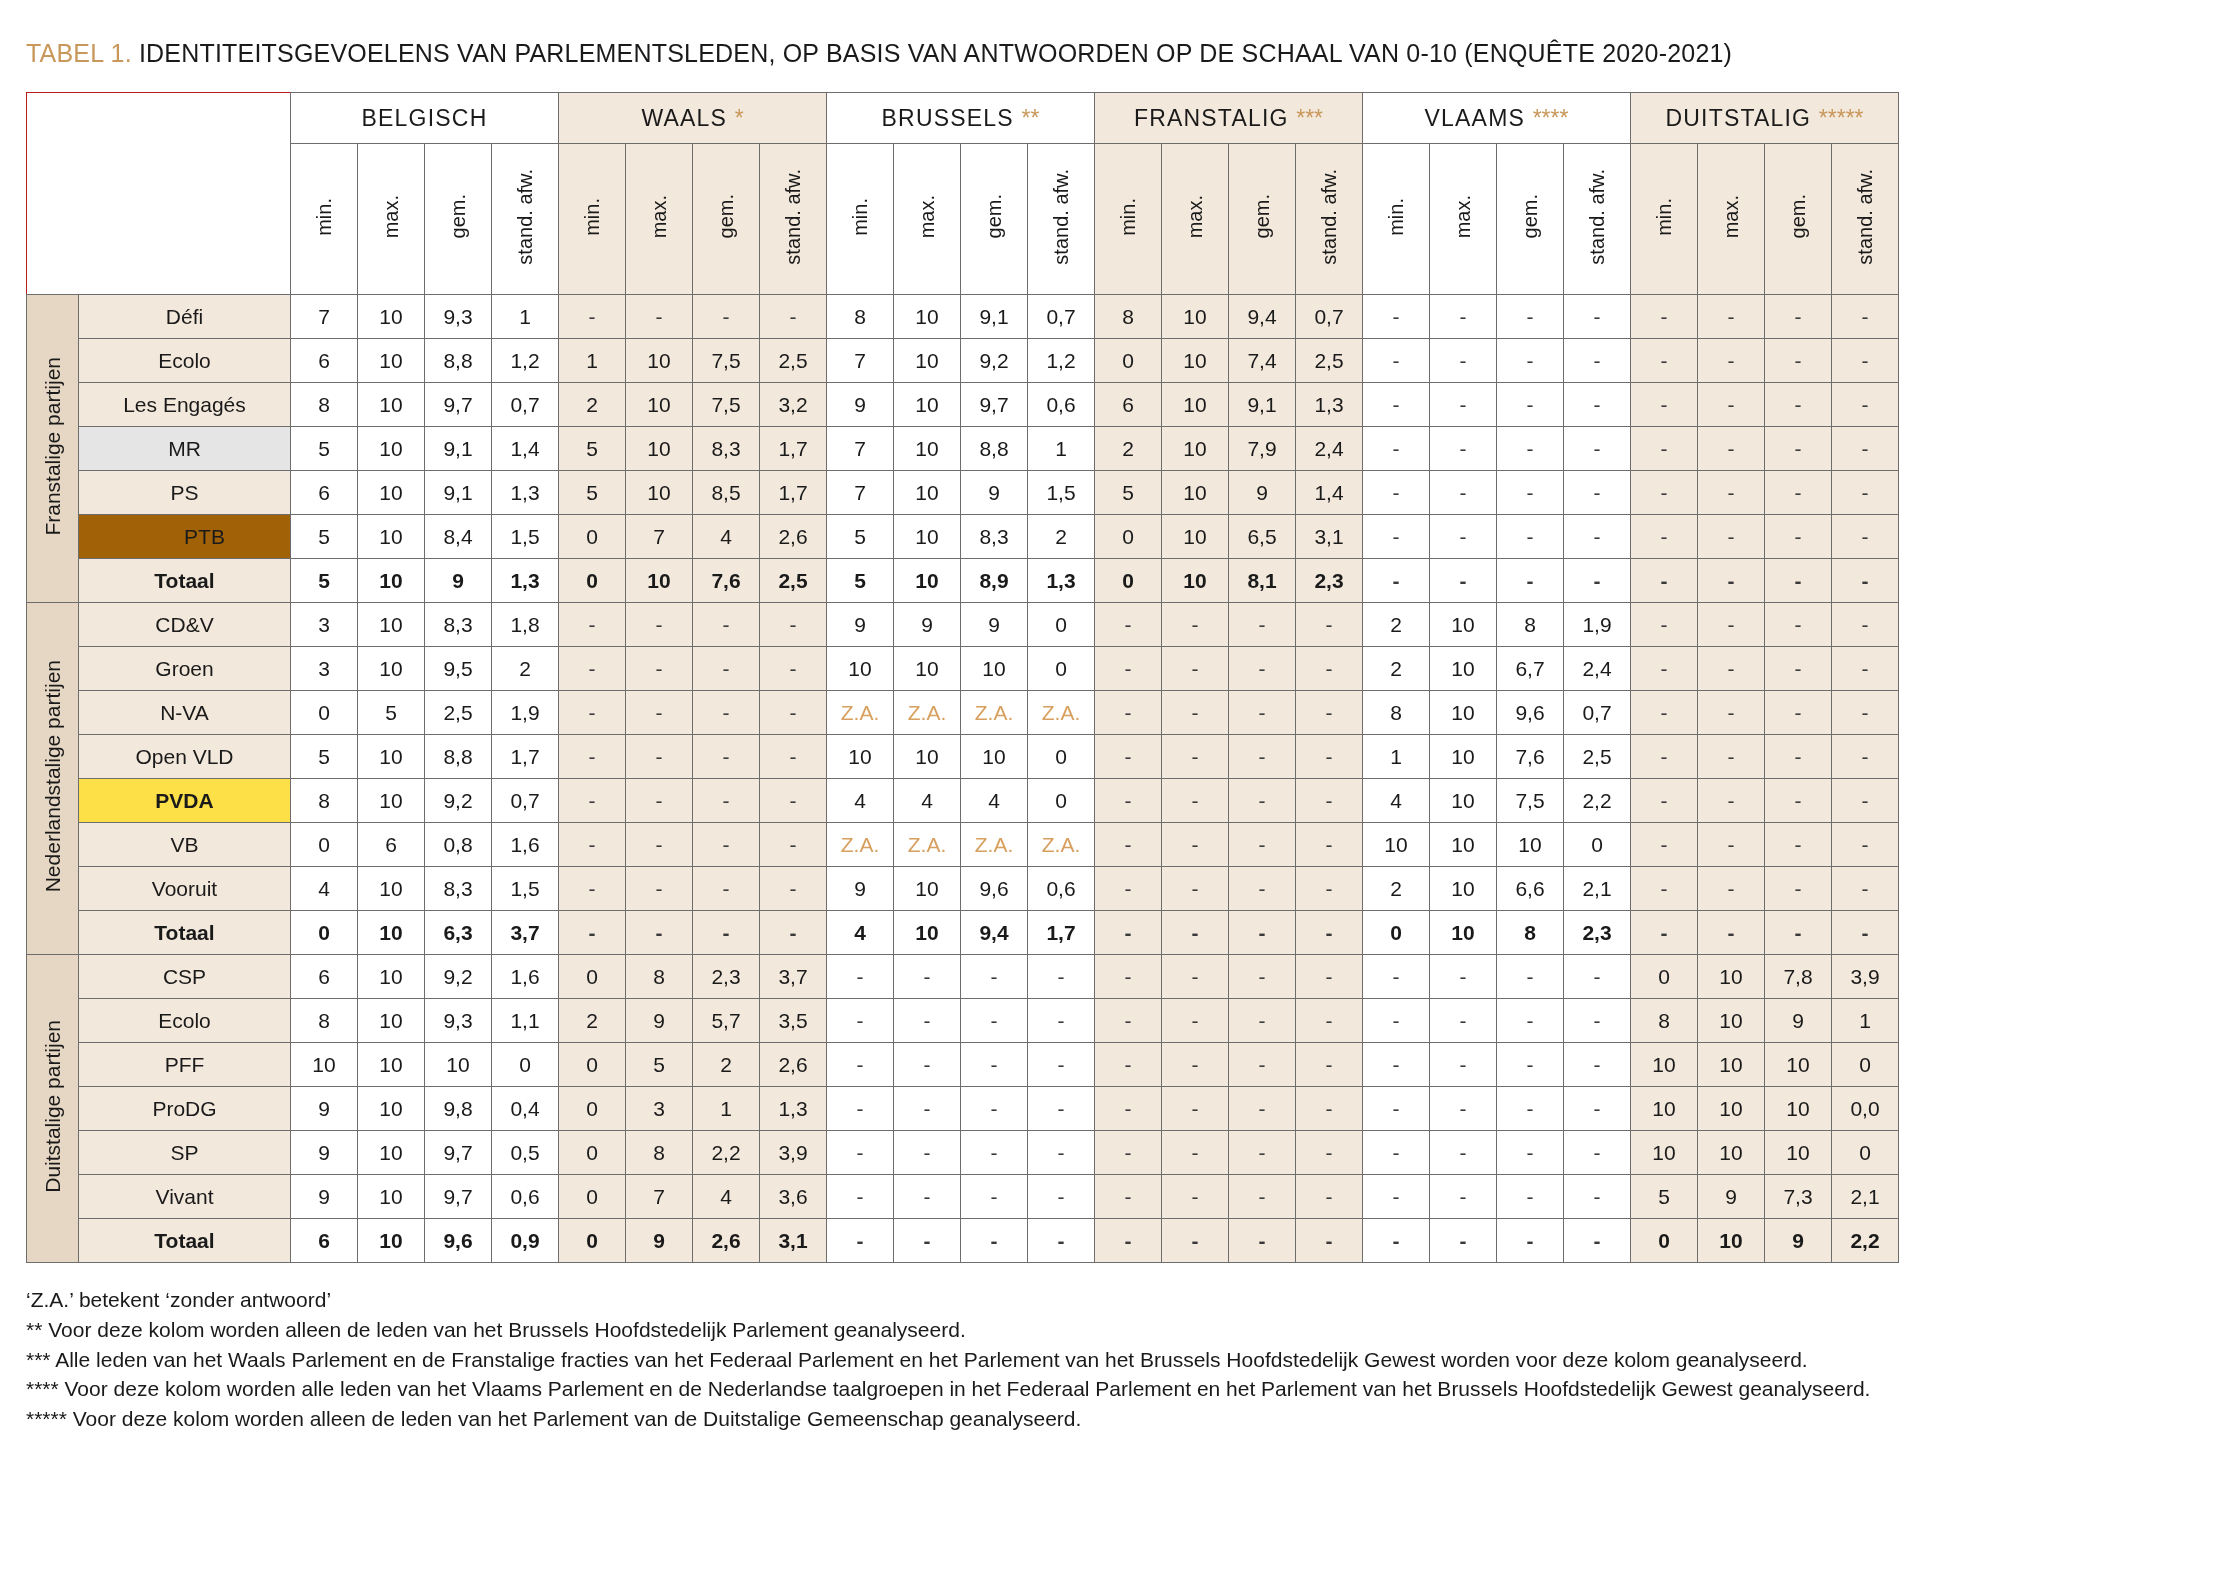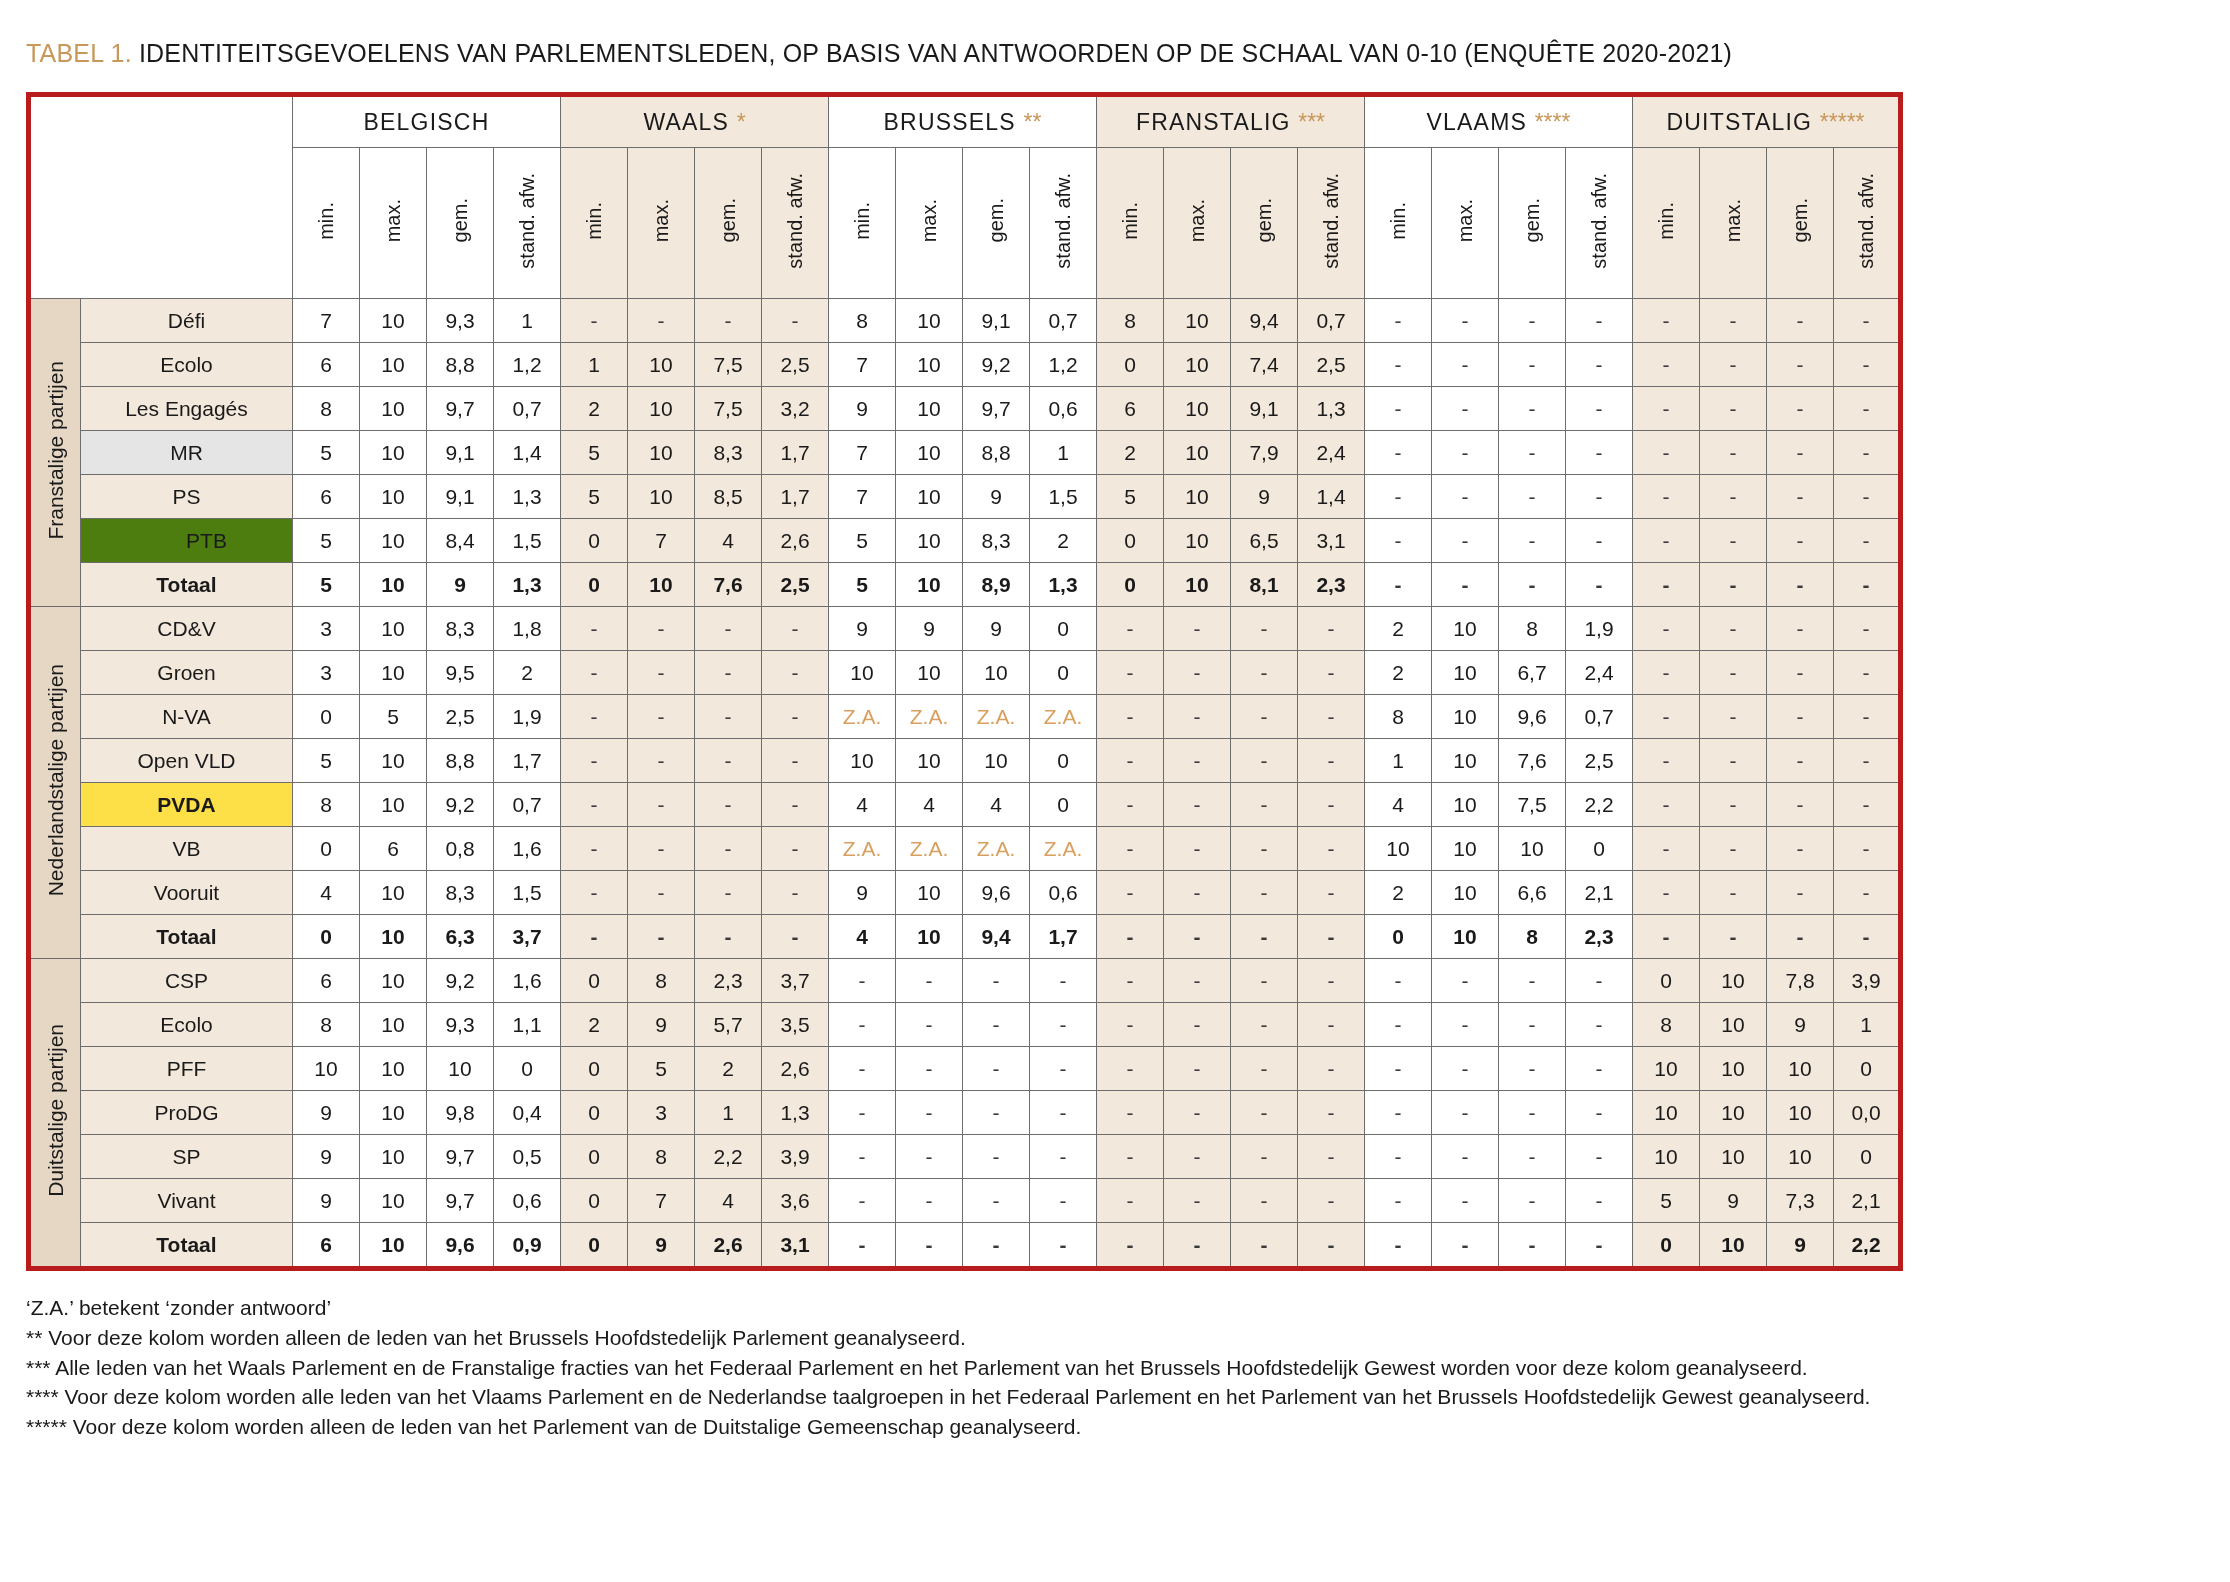--- a/index.html
+++ b/index.html
@@ -104,21 +104,21 @@
     writing-mode: vertical-rl;
     transform: rotate(180deg);
     font-size: 21px;
     white-space: nowrap;
     display: inline-block;
   }
   .sep-top td { border-top: 2px solid #3a3a3a; }
   .blockend td { border-bottom: 2px solid #3a3a3a; }
 
   
-  table.main { border: 5px solid #b91c1c; }
+  table.main { border: 1px solid #b91c1c; }
 
   
   .notes {
     margin-top: 22px;
     font-size: 21px;
     line-height: 1.42;
     color: #1a1a1a;
   }
   .notes div { white-space: nowrap; }
 </style>
@@ -344,21 +344,21 @@
           <td class="cell white dash">-</td>
           <td class="cell white dash">-</td>
           <td class="cell white dash">-</td>
           <td class="cell white dash">-</td>
           <td class="cell beige dash">-</td>
           <td class="cell beige dash">-</td>
           <td class="cell beige dash">-</td>
           <td class="cell beige dash">-</td>
         </tr>
         <tr>
-          <td class="party beige" style="background: #4d7c0f; padding-left: 40px;">PTB</td>
+          <td class="party beige" style="background: #a16207; padding-left: 40px;">PTB</td>
           <td class="cell white">5</td>
           <td class="cell white">10</td>
           <td class="cell white">8,4</td>
           <td class="cell white">1,5</td>
           <td class="cell beige">0</td>
           <td class="cell beige">7</td>
           <td class="cell beige">4</td>
           <td class="cell beige">2,6</td>
           <td class="cell white">5</td>
           <td class="cell white">10</td>

